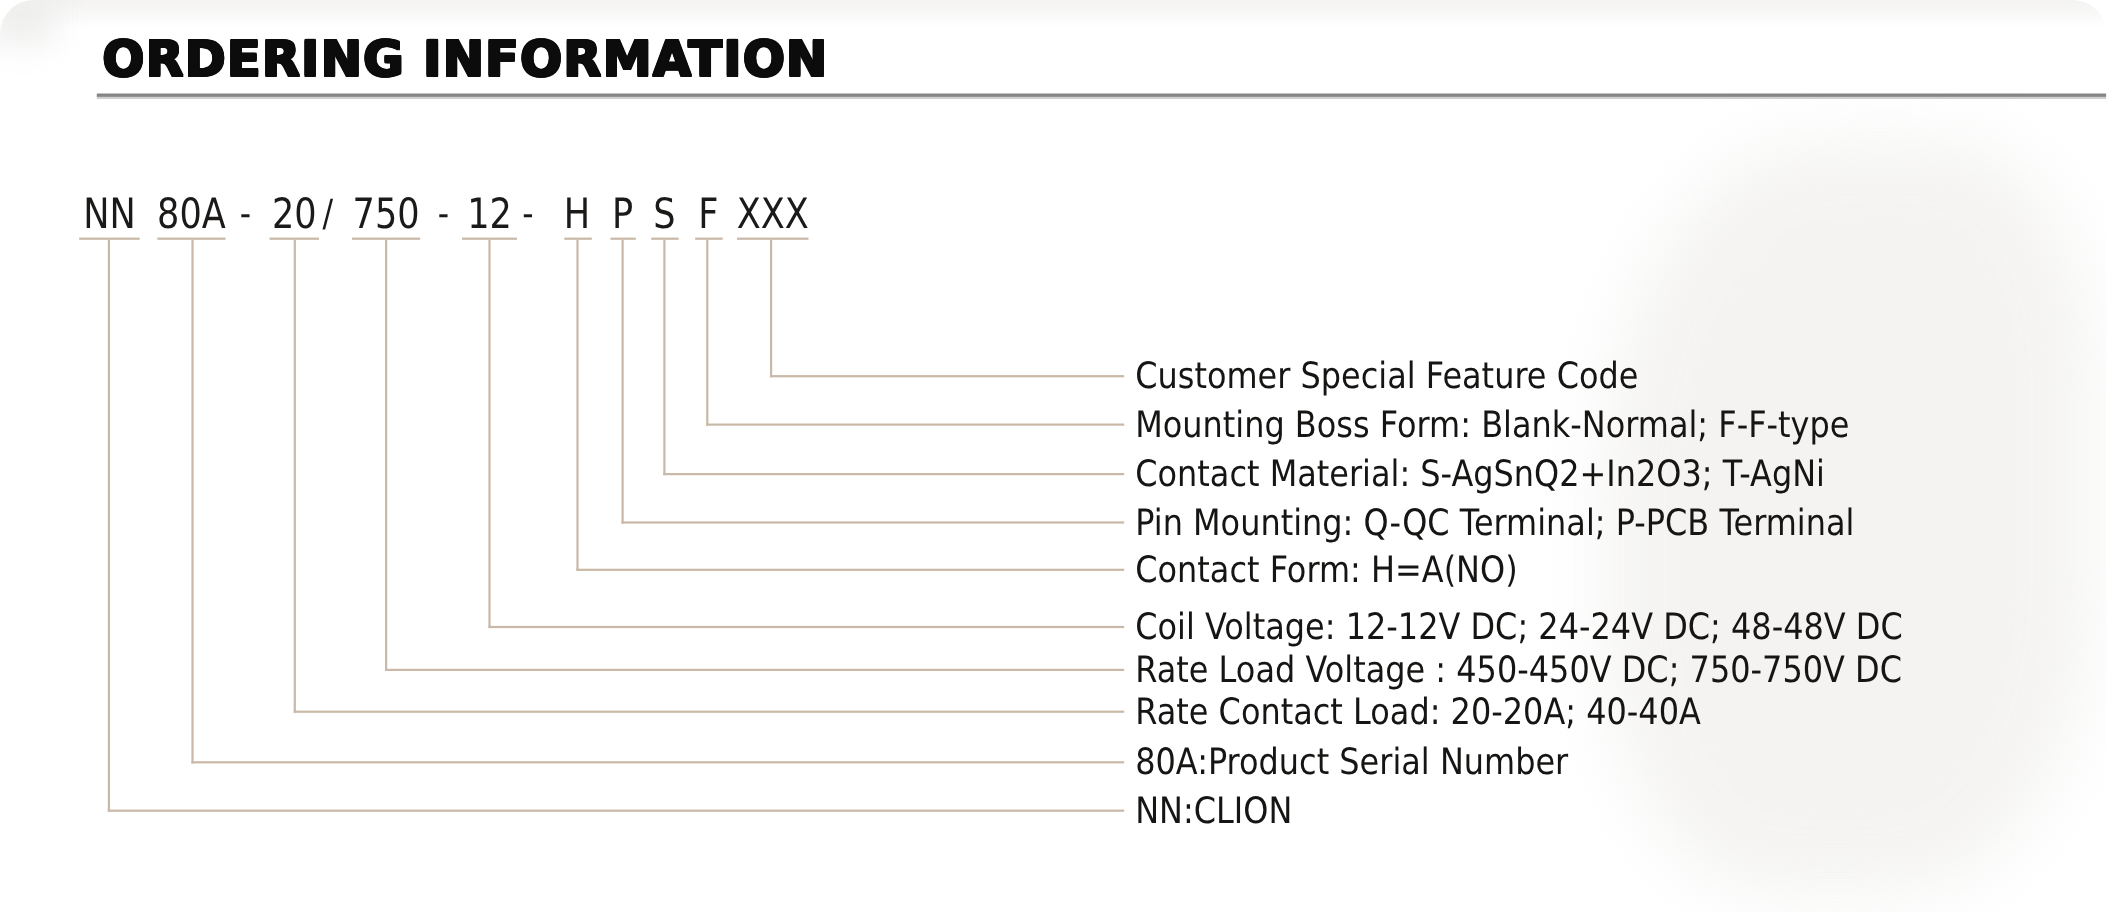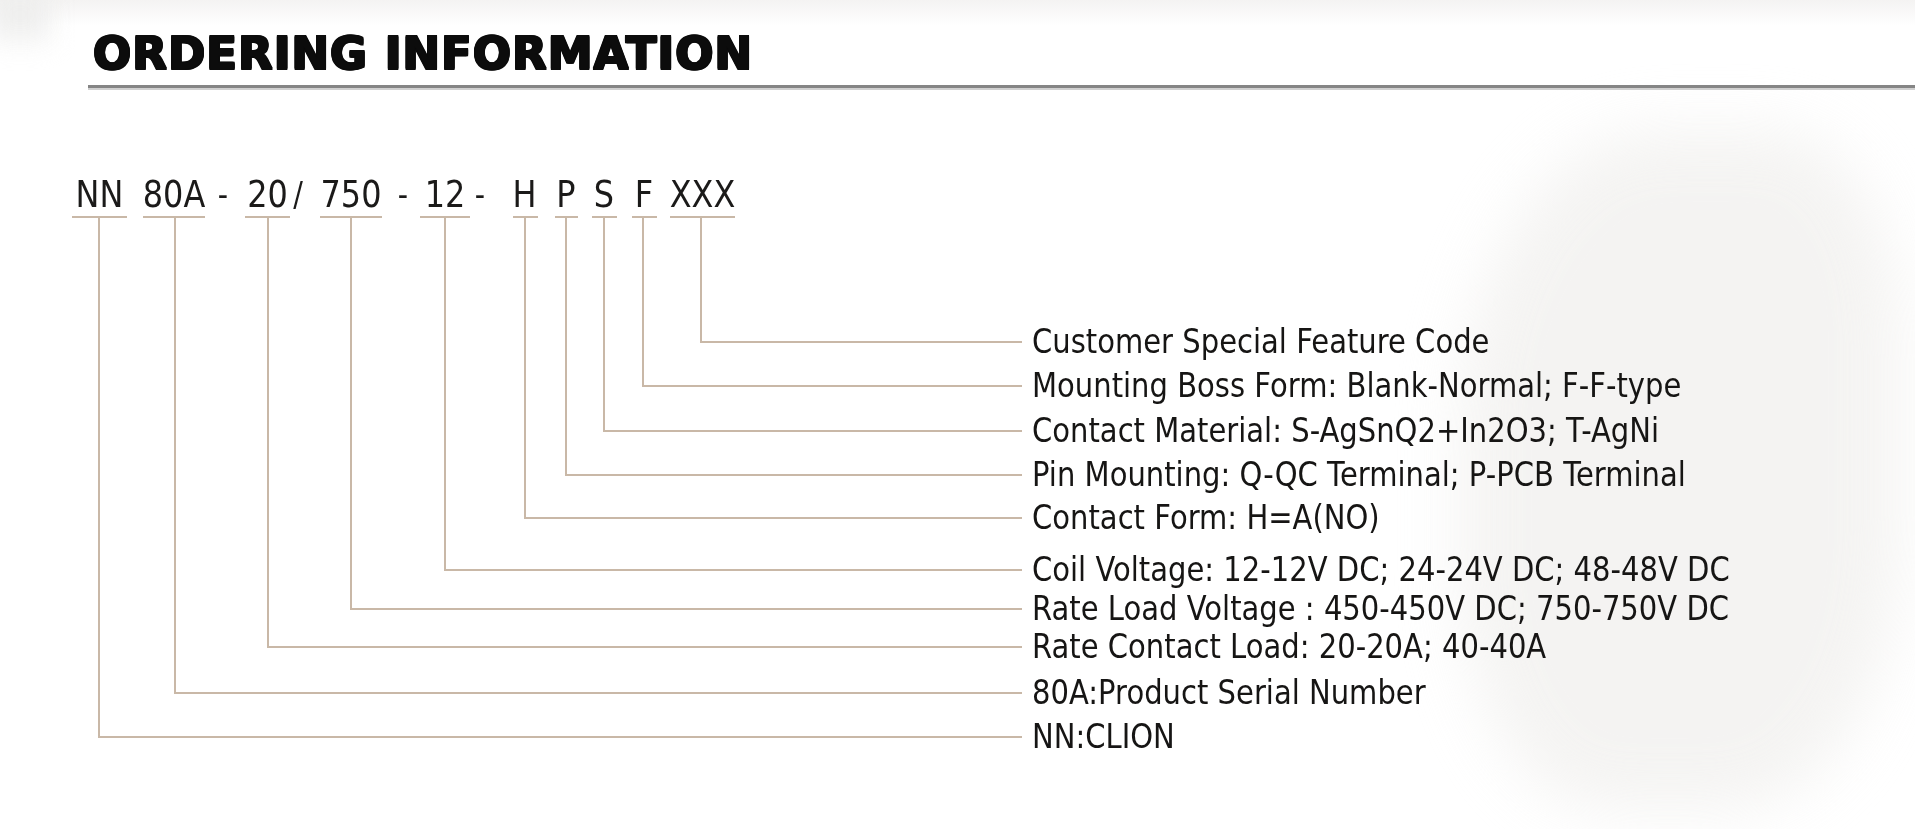--- a/index.html
+++ b/index.html
@@ -3,20 +3,21 @@
 <meta charset="utf-8">
 <style>
   html,body{margin:0;padding:0;background:#ffffff;}
   .canvas{
     position:relative;
     width:1915px;height:829px;
     background:#ffffff;
     overflow:hidden;
     font-family:"DejaVu Sans", "Liberation Sans", sans-serif;
     color:#1d1c1b;
+    border-radius:31px;
   }
   
   .top-strip{
     position:absolute;left:0;top:0;width:1915px;height:26px;
     background:linear-gradient(#f4f3f2, rgba(255,255,255,0));
   }
   .right-wash{
     position:absolute;left:1460px;top:130px;width:440px;height:680px;
     background:#f1f0ee;border-radius:45% 30% 40% 35%;
     filter:blur(30px);opacity:.75;

